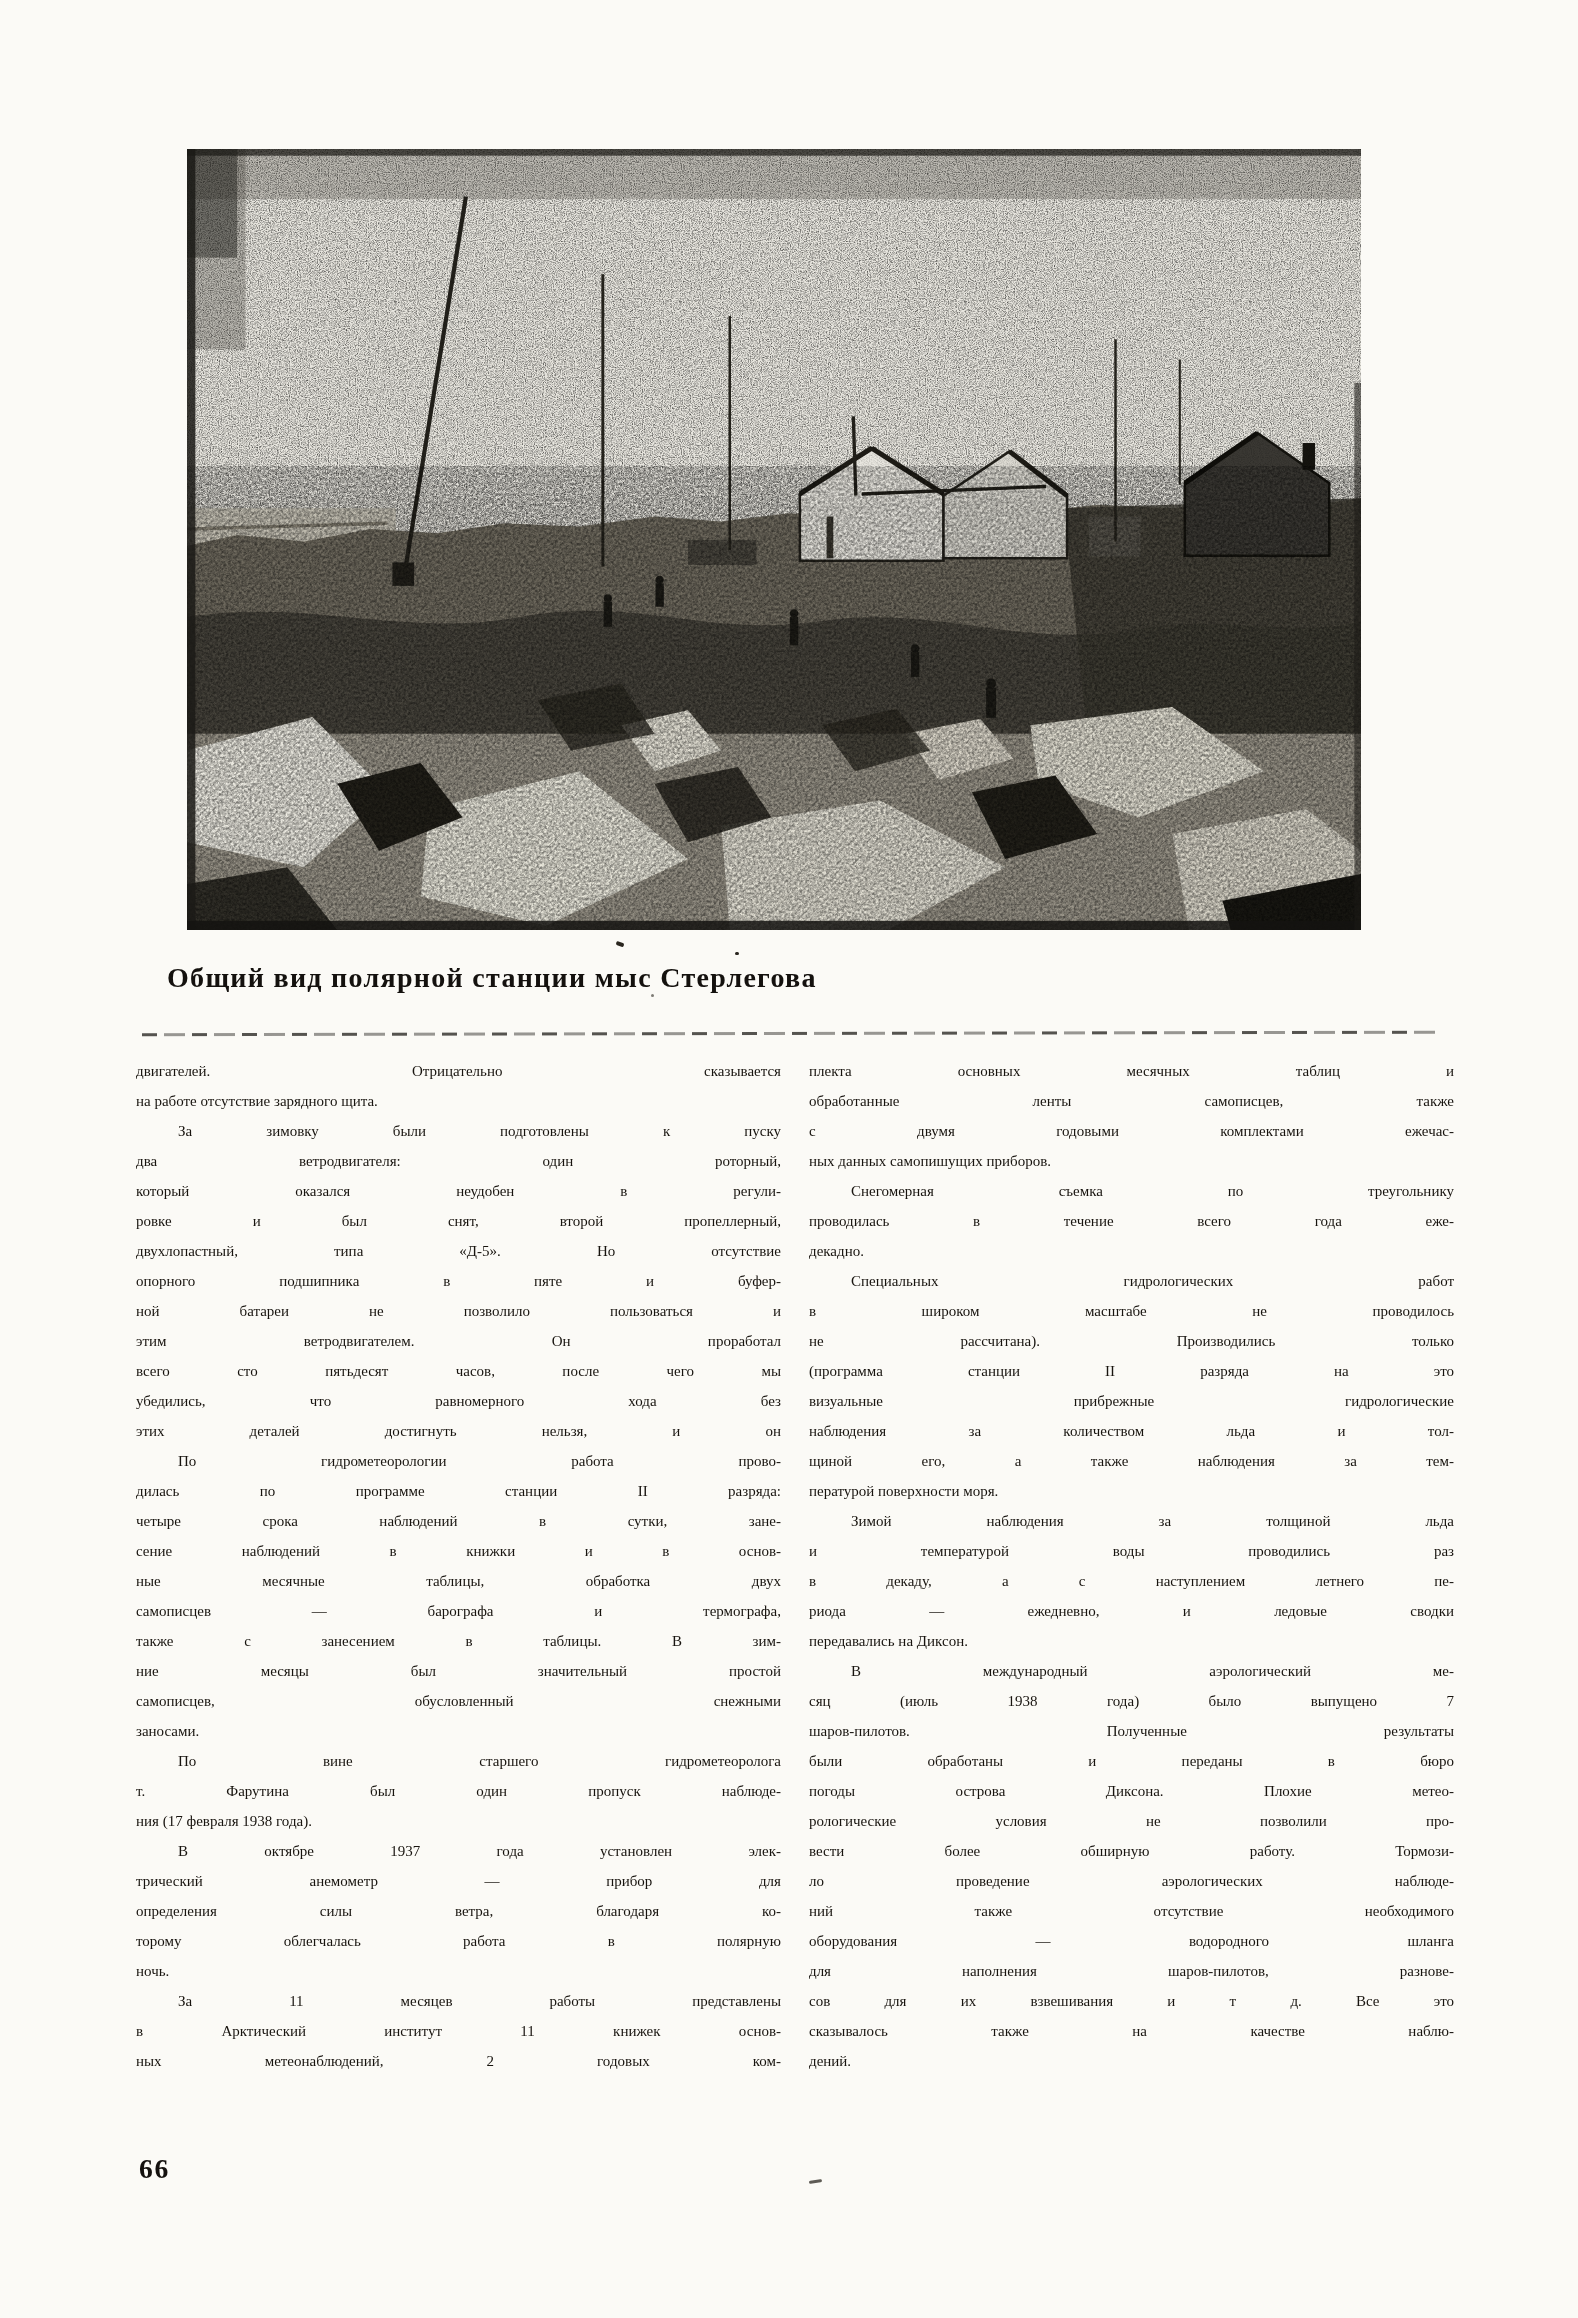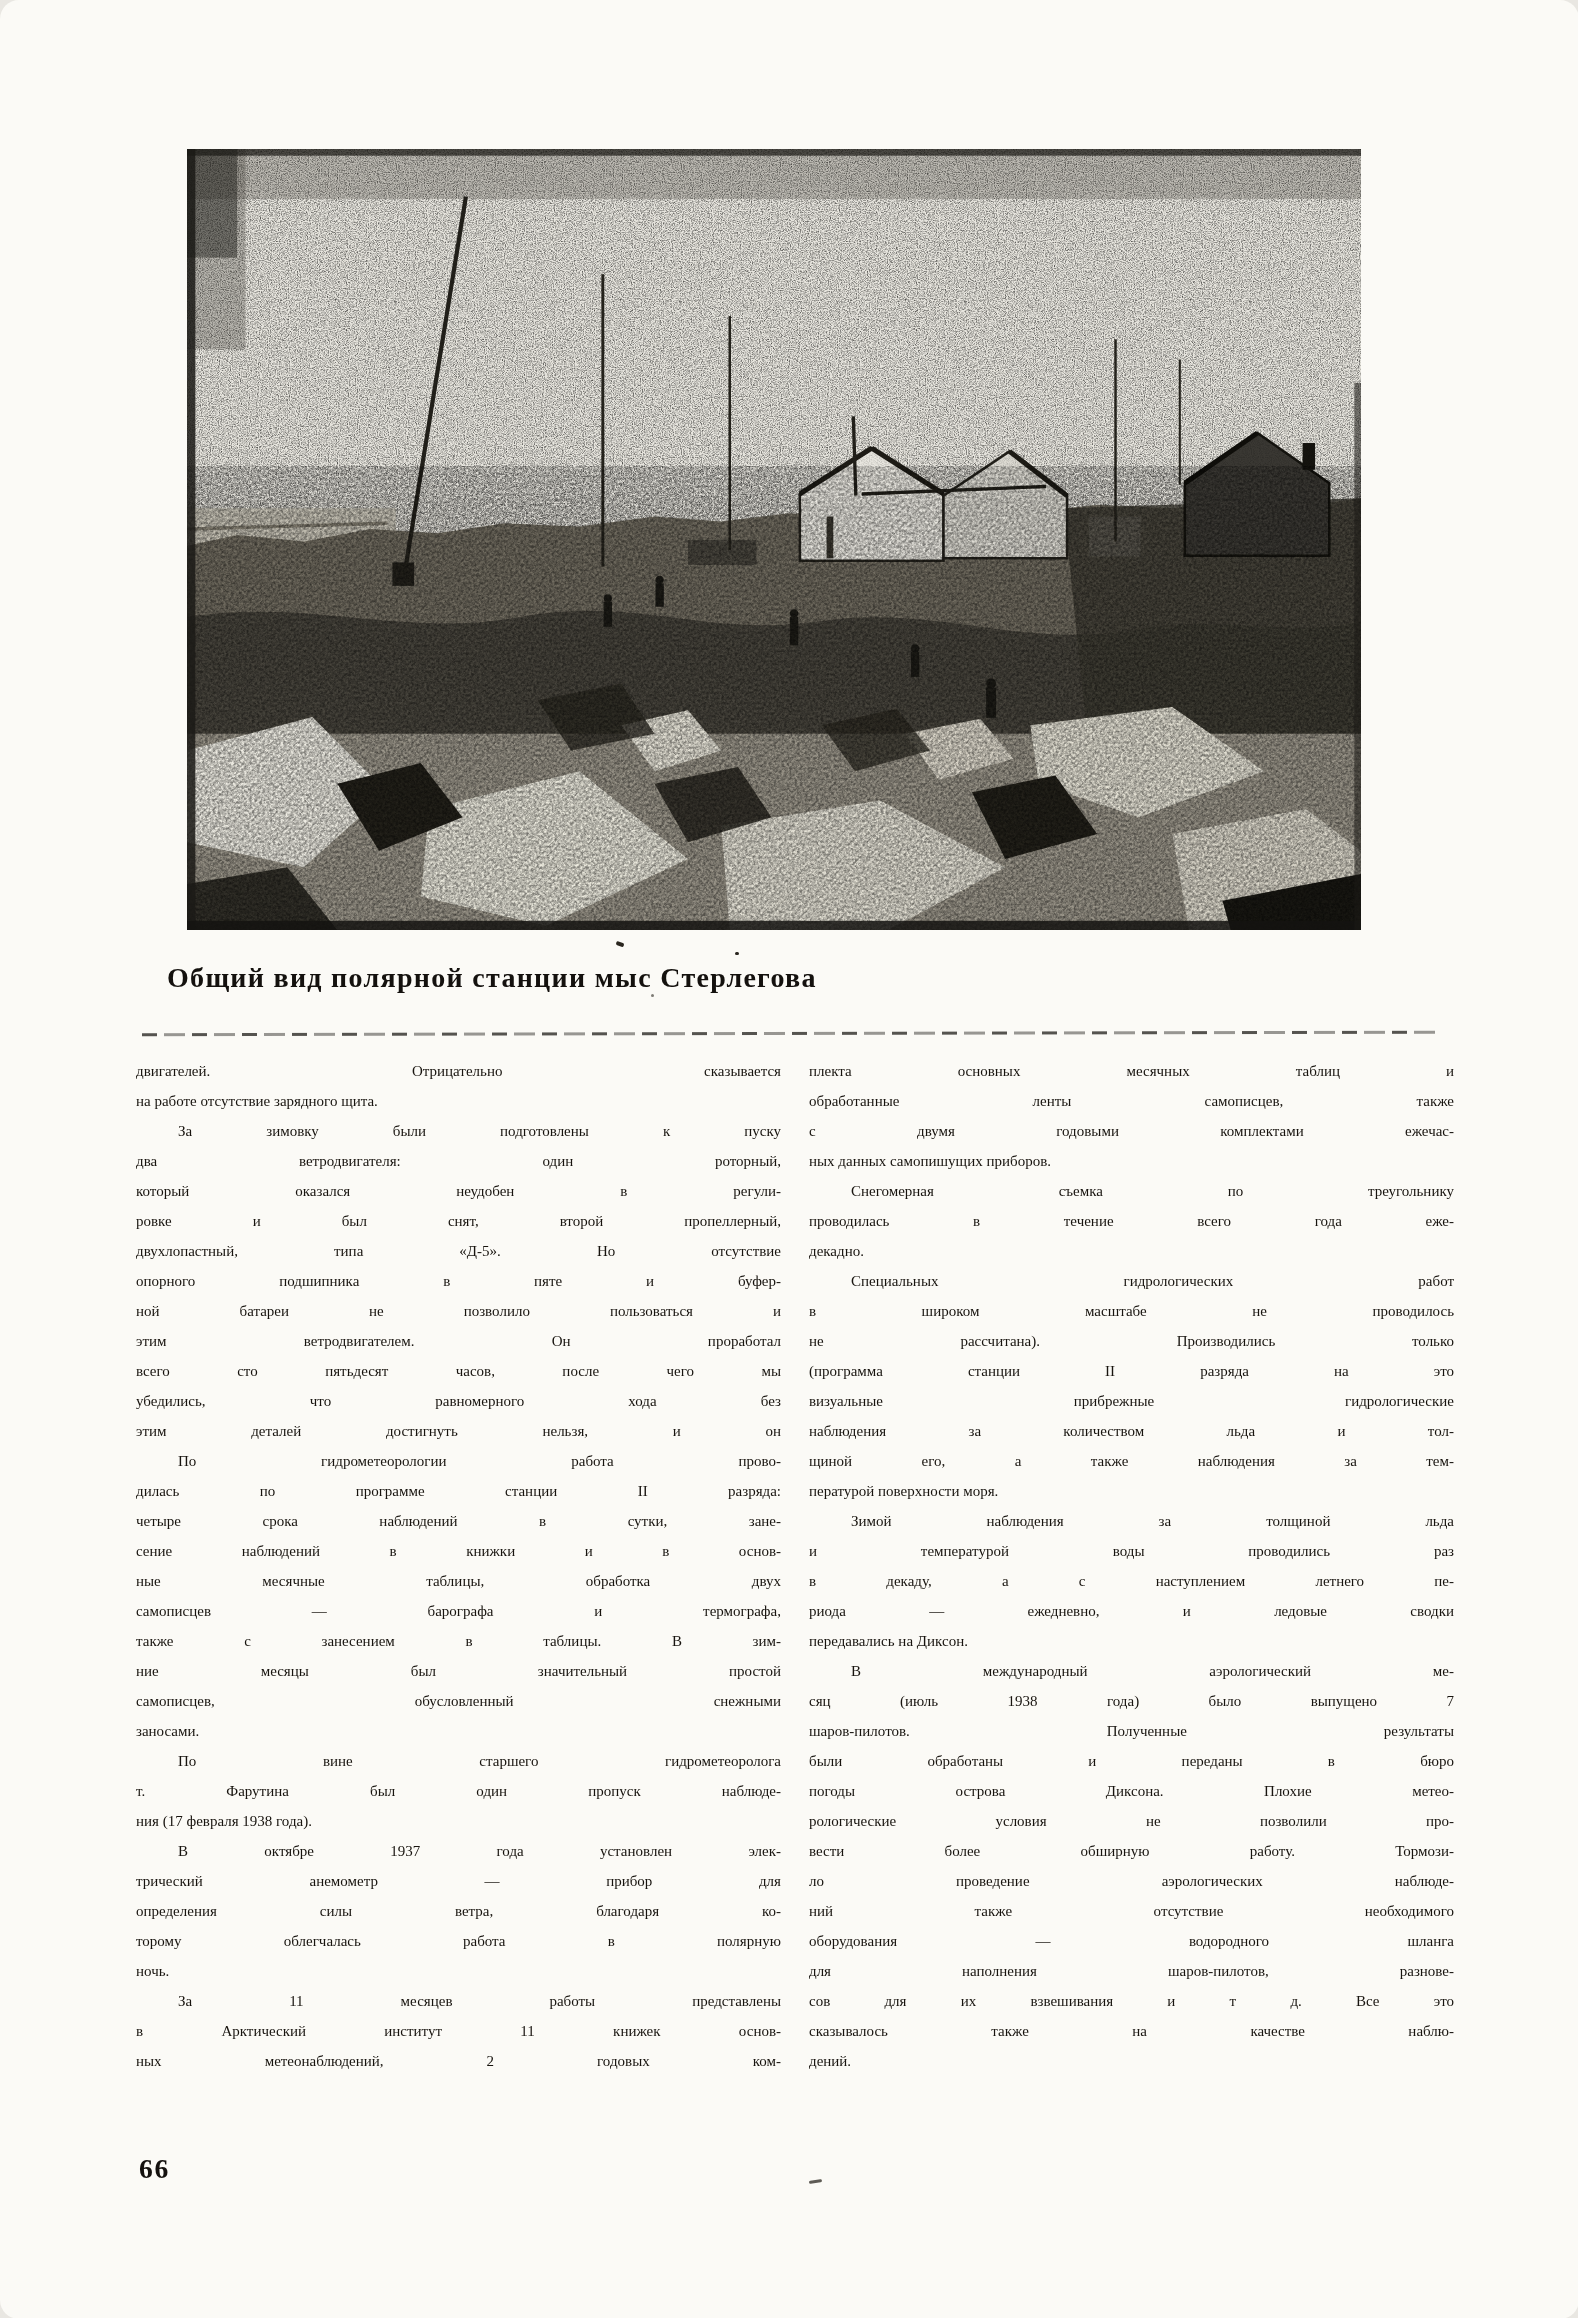--- a/index.html
+++ b/index.html
@@ -1,20 +1,19 @@
 <!DOCTYPE html>
 <html style="font-size:13.4px"><head>
 <meta charset="utf-8">
 <style>
   html,body{margin:0;padding:0;background:#e9e7e2;}
   .page{
     position:relative;width:1579px;height:2319px;background:#fbfaf6;
     font-family:"Liberation Serif","DejaVu Serif",serif;color:#171411;
     overflow:hidden;
-    border-radius:19px;
   }
   
   .photo{
     position:absolute;left:187px;top:149px;width:1174px;height:781px;
     background:#e6e4dd;overflow:hidden;
   }
   .photo svg{display:block;width:100%;height:100%;}
   
   .caption{
     position:absolute;left:167px;top:962px;width:1086px;
@@ -166,21 +165,21 @@
         <div class="line">За зимовку были подготовлены к пуску</div>
         <div class="line">два ветродвигателя: один роторный,</div>
         <div class="line">который оказался неудобен в регули-</div>
         <div class="line">ровке и был снят, второй пропеллерный,</div>
         <div class="line">двухлопастный, типа «Д-5». Но отсутствие</div>
         <div class="line">опорного подшипника в пяте и буфер-</div>
         <div class="line">ной батареи не позволило пользоваться и</div>
         <div class="line">этим ветродвигателем. Он проработал</div>
         <div class="line">всего сто пятьдесят часов, после чего мы</div>
         <div class="line">убедились, что равномерного хода без</div>
-        <div class="line">этим деталей достигнуть нельзя, и он</div>
+        <div class="line">этих деталей достигнуть нельзя, и он</div>
       </div>
       <div class="para indent">
         <div class="line">По гидрометеорологии работа прово-</div>
         <div class="line">дилась по программе станции II разряда:</div>
         <div class="line">четыре срока наблюдений в сутки, зане-</div>
         <div class="line">сение наблюдений в книжки и в основ-</div>
         <div class="line">ные месячные таблицы, обработка двух</div>
         <div class="line">самописцев — барографа и термографа,</div>
         <div class="line">также с занесением в таблицы. В зим-</div>
         <div class="line">ние месяцы был значительный простой</div>

